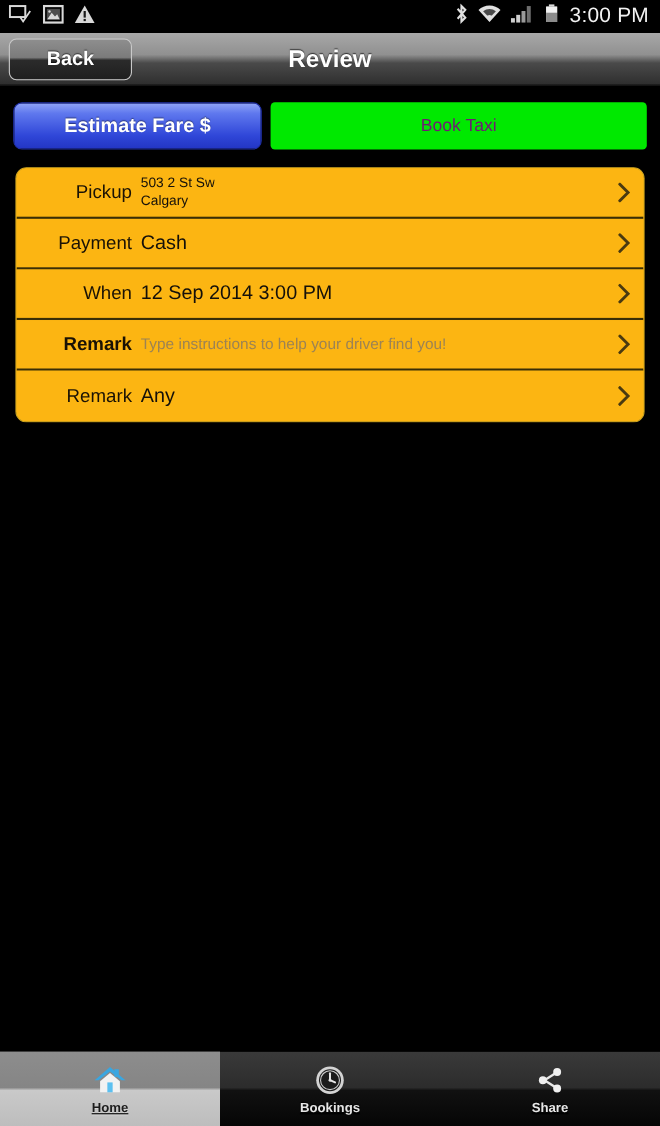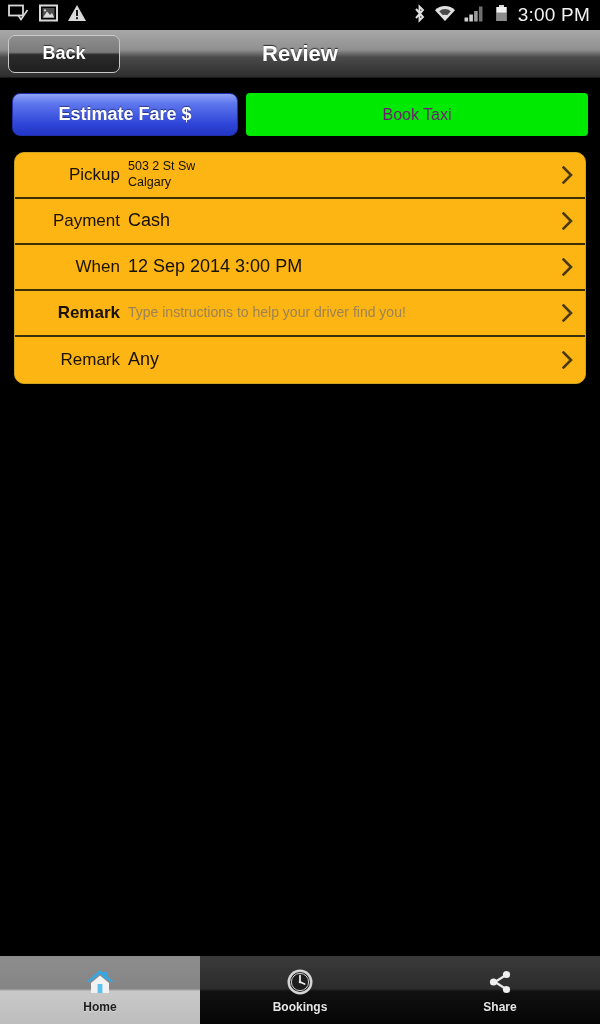--- a/index.html
+++ b/index.html
@@ -185,20 +185,21 @@
     border-top: 1px solid #000;
   }
   .tab {
     flex: 1;
     display: flex;
     flex-direction: column;
     align-items: center;
     justify-content: center;
     gap: 3px;
     cursor: pointer;
+    text-decoration: underline;
   }
   .tab.active {
     background: linear-gradient(to bottom, #8d8d8d 0%, #858585 48%, #c9c9c9 52%, #bdbdbd 100%);
   }
   .tab-icon {
     height: 30px;
     display: flex;
     align-items: center;
     justify-content: center;
   }

